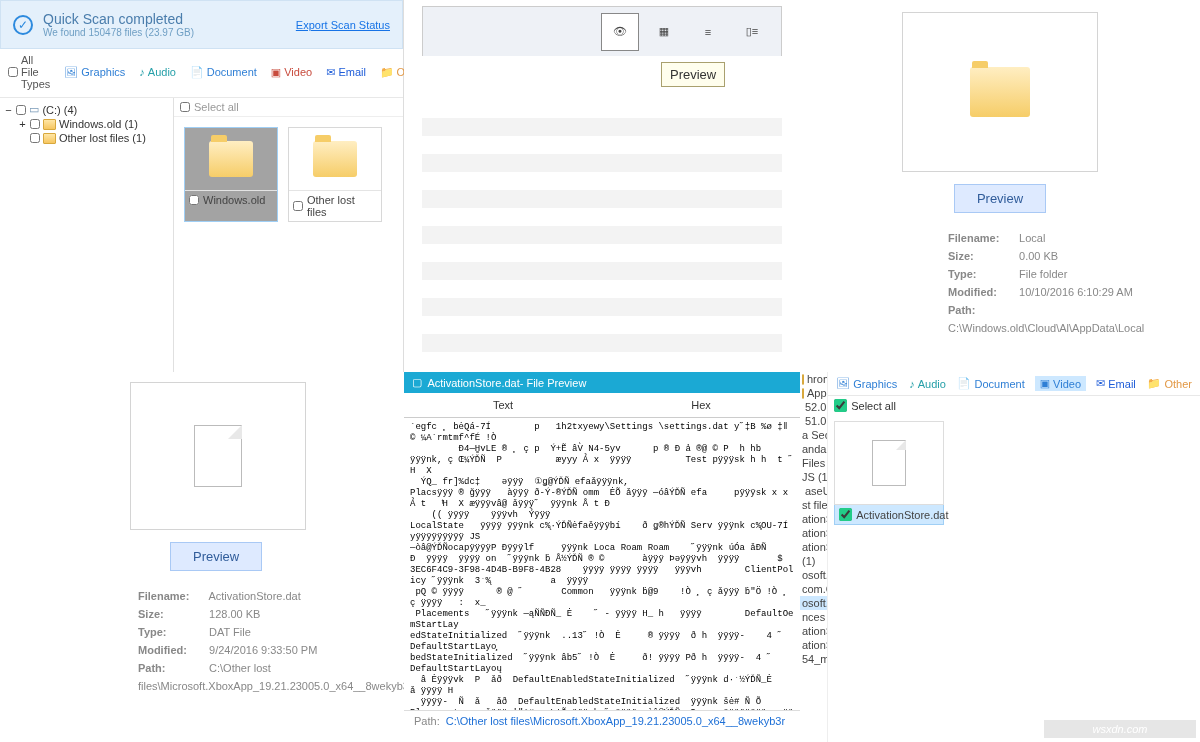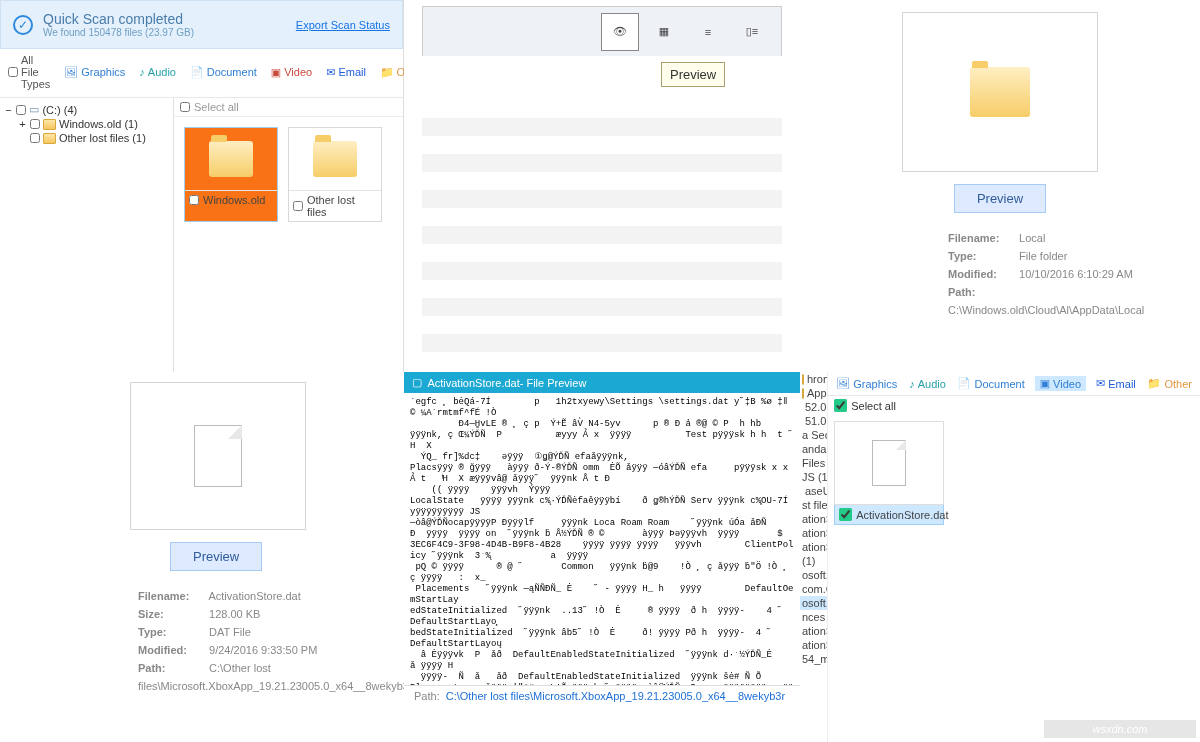--- a/index.html
+++ b/index.html
@@ -26,21 +26,21 @@
   .tree-row { display: flex; align-items: center; gap: 3px; padding: 1px 0; }
   .tree-row input { width: 10px; height: 10px; }
   .twisty { width: 9px; display: inline-block; text-align: center; color: #333; cursor: pointer; }
   .drive-ic { color: #7a9bb8; }
   .folder-sm { width: 13px; height: 11px; background: linear-gradient(#ffe6a6, #f6c660); border: 1px solid #d8a83d; border-radius: 1px; display: inline-block; }
   .grid-area { flex: 1; background: #fff; }
   .select-all-bar { padding: 3px 6px; border-bottom: 1px solid #eee; color: #999; display: flex; align-items: center; gap: 4px; }
   .select-all-bar input { width: 10px; height: 10px; }
   .tiles { display: flex; gap: 10px; padding: 10px; }
   .tile { width: 94px; border: 1px solid #d8d8d8; display: flex; flex-direction: column; align-items: center; cursor: pointer; }
-  .tile.sel { background: #f97316; border-color: #a0cff5; }
+  .tile.sel { background: #a3a3a3; border-color: #a0cff5; }
   .tile-thumb { height: 62px; display: flex; align-items: center; justify-content: center; width: 100%; }
   .folder-lg { width: 44px; height: 36px; background: linear-gradient(#ffeec2, #f6cd68); border-radius: 3px; position: relative; }
   .folder-lg::before { content: ""; position: absolute; top: -6px; left: 2px; width: 16px; height: 7px; background: #f6cd68; border-radius: 2px 2px 0 0; }
   .tile-label { width: 100%; border-top: 1px solid #e4e4e4; padding: 3px 4px; display: flex; align-items: center; gap: 4px; font-size: 10px; color: #444; }
   .tile-label input { width: 10px; height: 10px; }
   
   
   .b { left: 404px; top: 0; width: 396px; height: 372px; }
   .b-toolbar { margin: 6px auto 0 auto; width: 360px; border: 1px solid #ccc; border-bottom: none; background: #eef1f6; height: 50px; display: flex; align-items: center; justify-content: flex-end; gap: 6px; padding: 0 10px; }
   .tb-btn { width: 38px; height: 38px; border: 1px solid transparent; display: flex; align-items: center; justify-content: center; cursor: pointer; font-size: 18px; color: #444; }
@@ -246,20 +246,21 @@
       <div class="row"></div>
       <div class="row"></div>
   </div>
   <div style="height:12px"></div>
   <div class="c-thumb-box">
       <span class="folder-lg" style="width:60px;height:50px"></span>
     </div>
   <button class="preview-btn">Preview</button>
   <div class="meta">
     <div><b>Filename:</b> <span>Local</span></div>
+    <div><b>Size:</b> <span>0.00 KB</span></div>
     <div><b>Type:</b> <span>File folder</span></div>
     <div><b>Modified:</b> <span>10/10/2016 6:10:29 AM</span></div>
     <div><b>Path:</b> <span>C:\Windows.old\Cloud\Al\AppData\Local</span></div>
   </div>
 </div>
 
 <div class="panel d">
   <div class="stripes-bg">
     <div class="row"></div>
       <div class="row"></div>
@@ -293,20 +294,24 @@
     <div><b>Modified:</b> <span>9/24/2016 9:33:50 PM</span></div>
     <div><b>Path:</b> <span>C:\Other lost files\Microsoft.XboxApp_19.21.23005.0_x64__8wekyb3d8bbwe\ActivationStore.dat</span></div>
   </div>
 </div>
 
 <div class="panel e">
   <div class="e-title">
       <span>▢</span>
       <span>ActivationStore.dat- File Preview</span>
     </div>
+  <div class="e-tabs">
+    <div class="e-tab">Text</div>
+    <div class="e-tab">Hex</div>
+  </div>
   <div class="e-body">`egfc ¸ bėQá-7Í        p   1h2txyewy\Settings \settings.dat y˝‡B %ø ‡ǁ © ¼A`rmtmf^fÉ !Ò
          Ð4—H̳vLE ® ¸ ç p  Ý+Ẽ âV̀ N4-5yv      p ® Đ ả ®@ © P  h hb
 ÿÿÿnk, ç Œ¼ÝĎÑ  P          æyyy Ả x  ÿÿÿÿ          Test pÿÿÿsk h h  t ˝H  X
   ÝQ_ fr]%dc‡    әÿÿÿ  ①ǥ@ÝĎÑ efaǎÿÿÿnk,
 Placsÿÿÿ ® ğÿÿÿ   àÿÿÿ ð-Ý-®ÝĎÑ omm  ĖÕ ǎÿÿÿ —óâÝĎÑ efa     pÿÿÿsk x x Ả t   ͭH  X æÿÿÿvâ@ ǎÿÿÿ˝  ÿÿÿnk Å t Đ
     (( ÿÿÿÿ    ÿÿÿvh  Ỷÿÿÿ
 LocalState   ÿÿÿÿ ÿÿÿnk c%̨·ÝĎÑėfaěÿÿÿbí    ð ǥ®hÝĎÑ Serv ÿÿÿnk c%̧OU-7Í       yÿÿÿÿÿÿÿÿÿ JS
 —òâ@ÝĎÑocapÿÿÿÿP Ðÿÿÿlf     ÿÿÿnk Loca Roam Roam    ˝ÿÿÿnk úÓa ǎĐÑ        Đ  ÿÿÿÿ  ÿÿÿÿ on  ˝ÿÿÿnk ḃ Å½ÝĎÑ ® ©       àÿÿÿ Þәÿÿÿvh  ÿÿÿÿ       $  3EC6F4C9-3F98-4D4B-B9F8-4B28    ÿÿÿÿ ÿÿÿÿ ÿÿÿÿ   ÿÿÿvh        ClientPolicy ˝ÿÿÿnk  3ˑ%̨           a  ÿÿÿÿ
  pQ © ÿÿÿÿ      ® @ ˝       Common   ÿÿÿnk ḃ@9    !Ò ¸ ç ǎÿÿÿ ḃ"Ö !Ò ¸ ç ÿÿÿÿ   :  x_
  Placements   ˝ÿÿÿnk —ąÑÑĐÑ_ Ė    ˝ - ÿÿÿÿ H_ h   ÿÿÿÿ        DefaultOemStartLay

